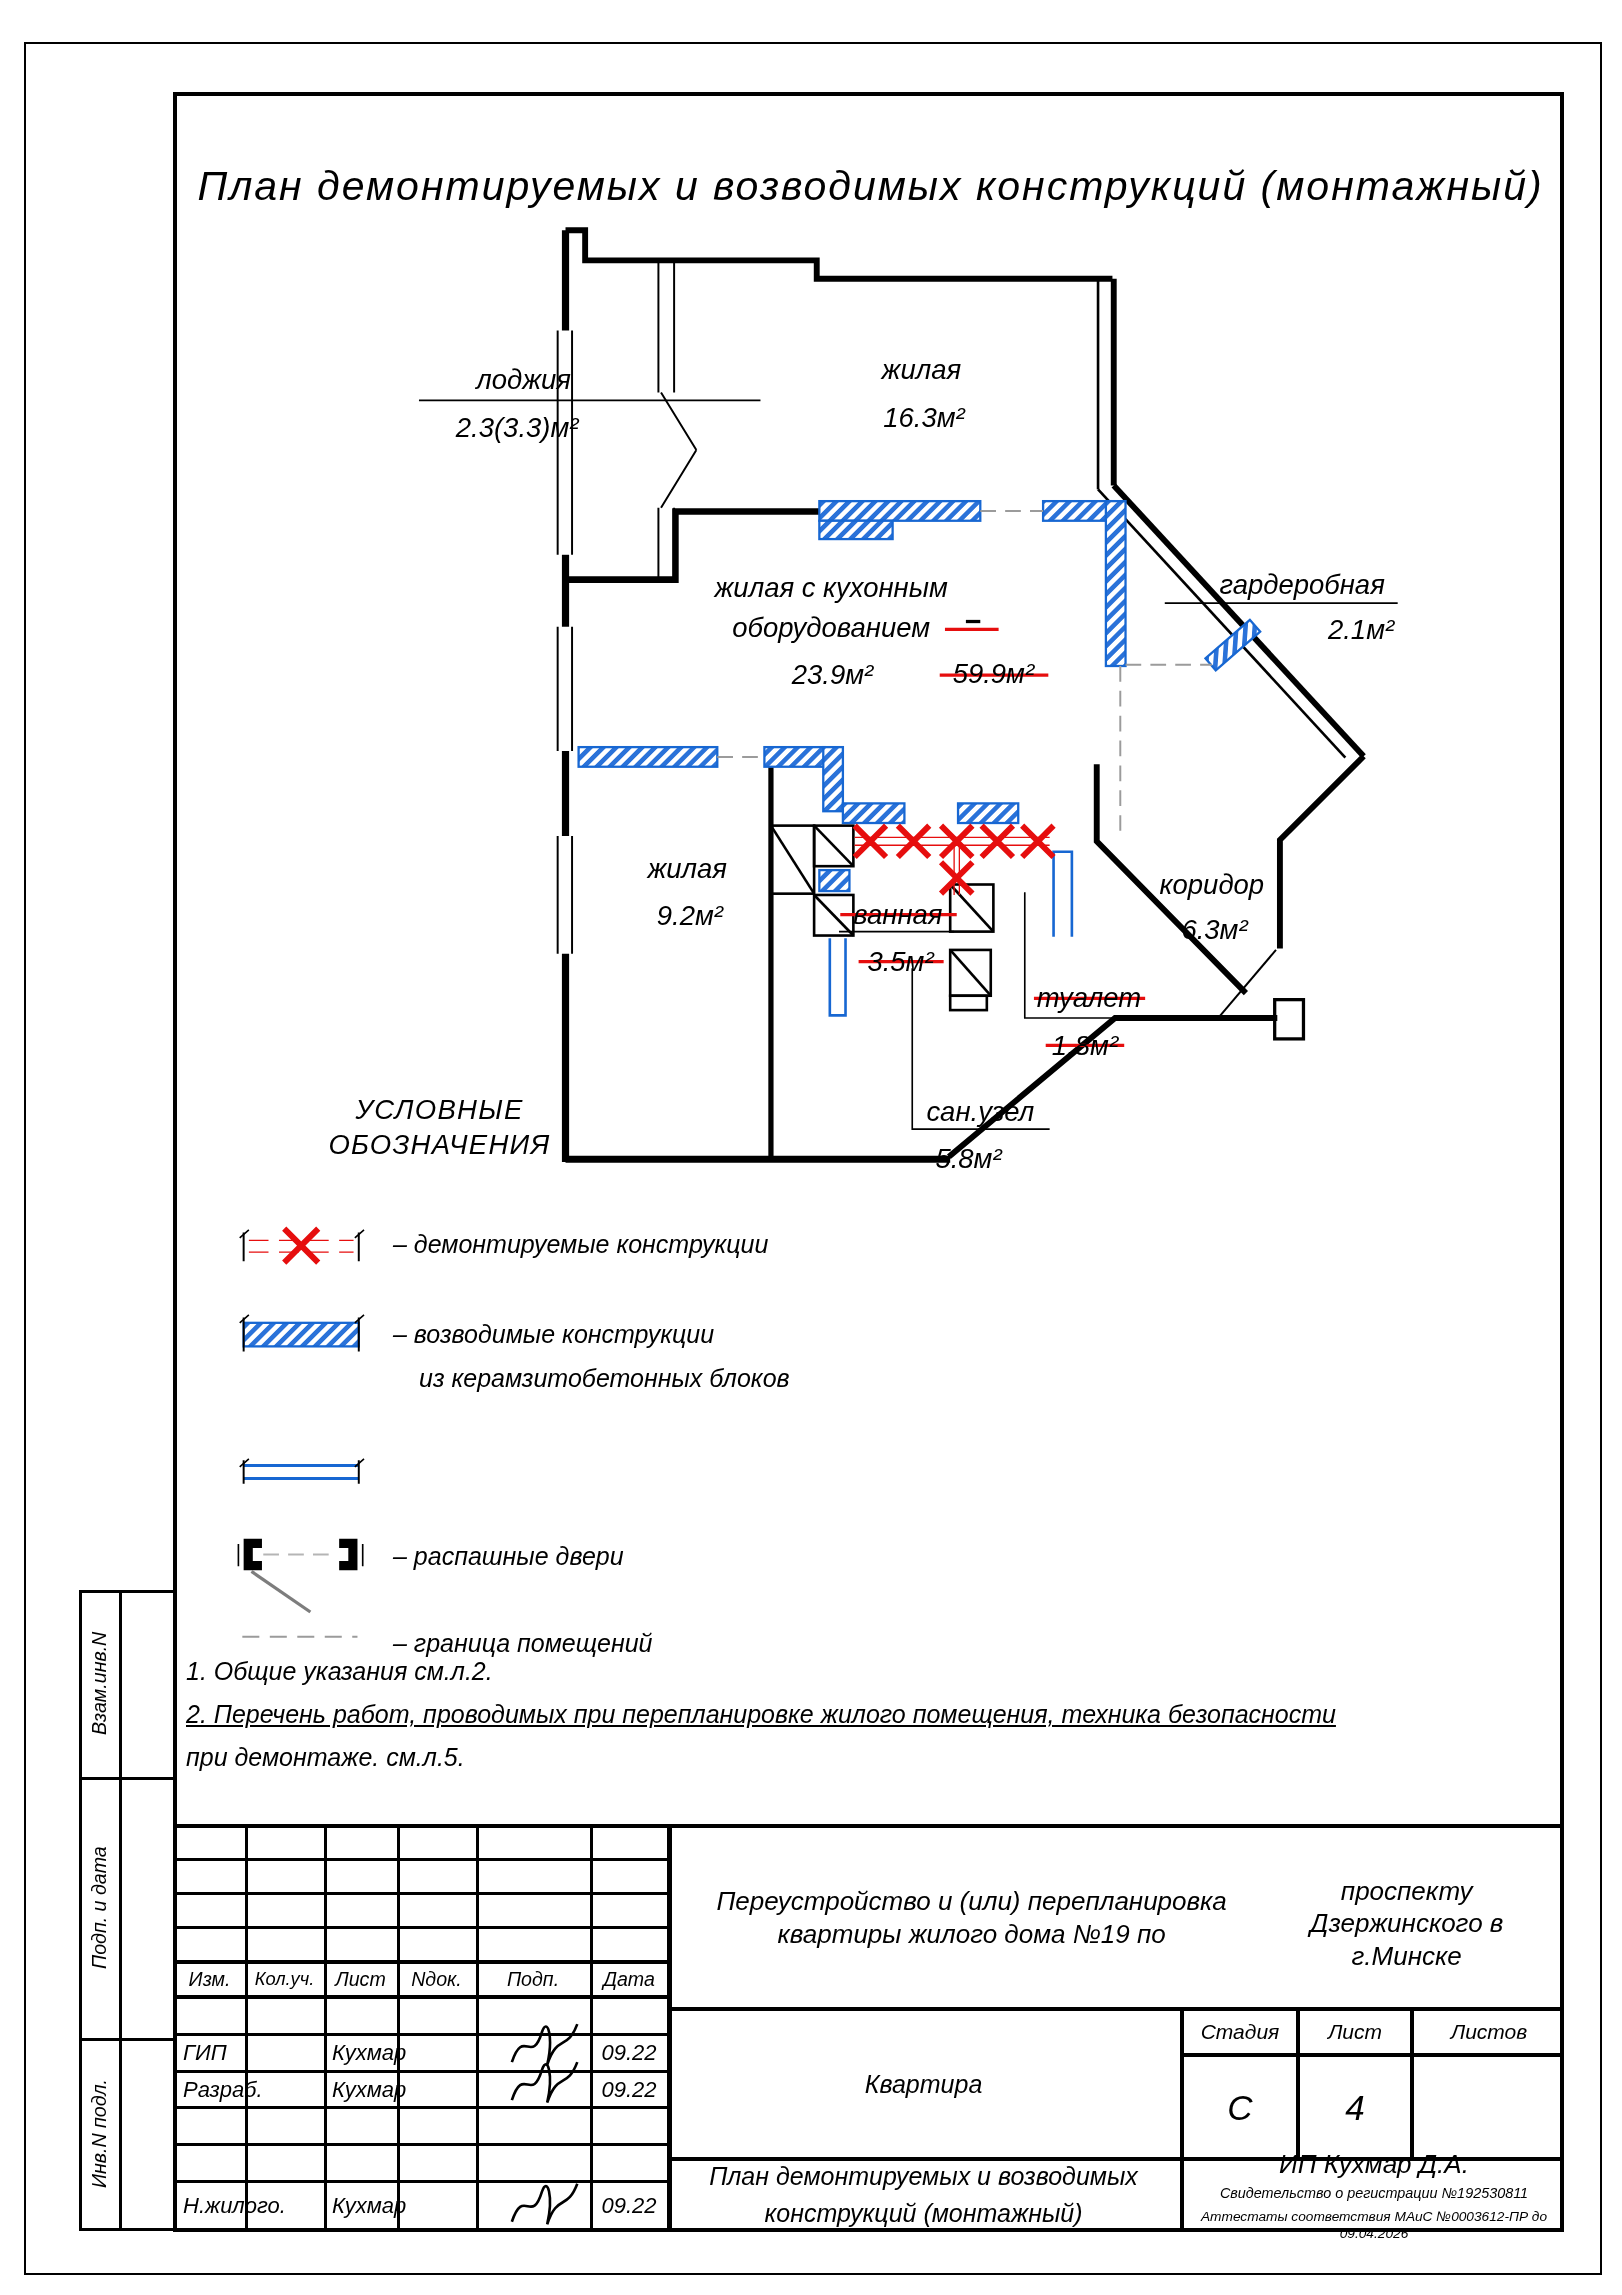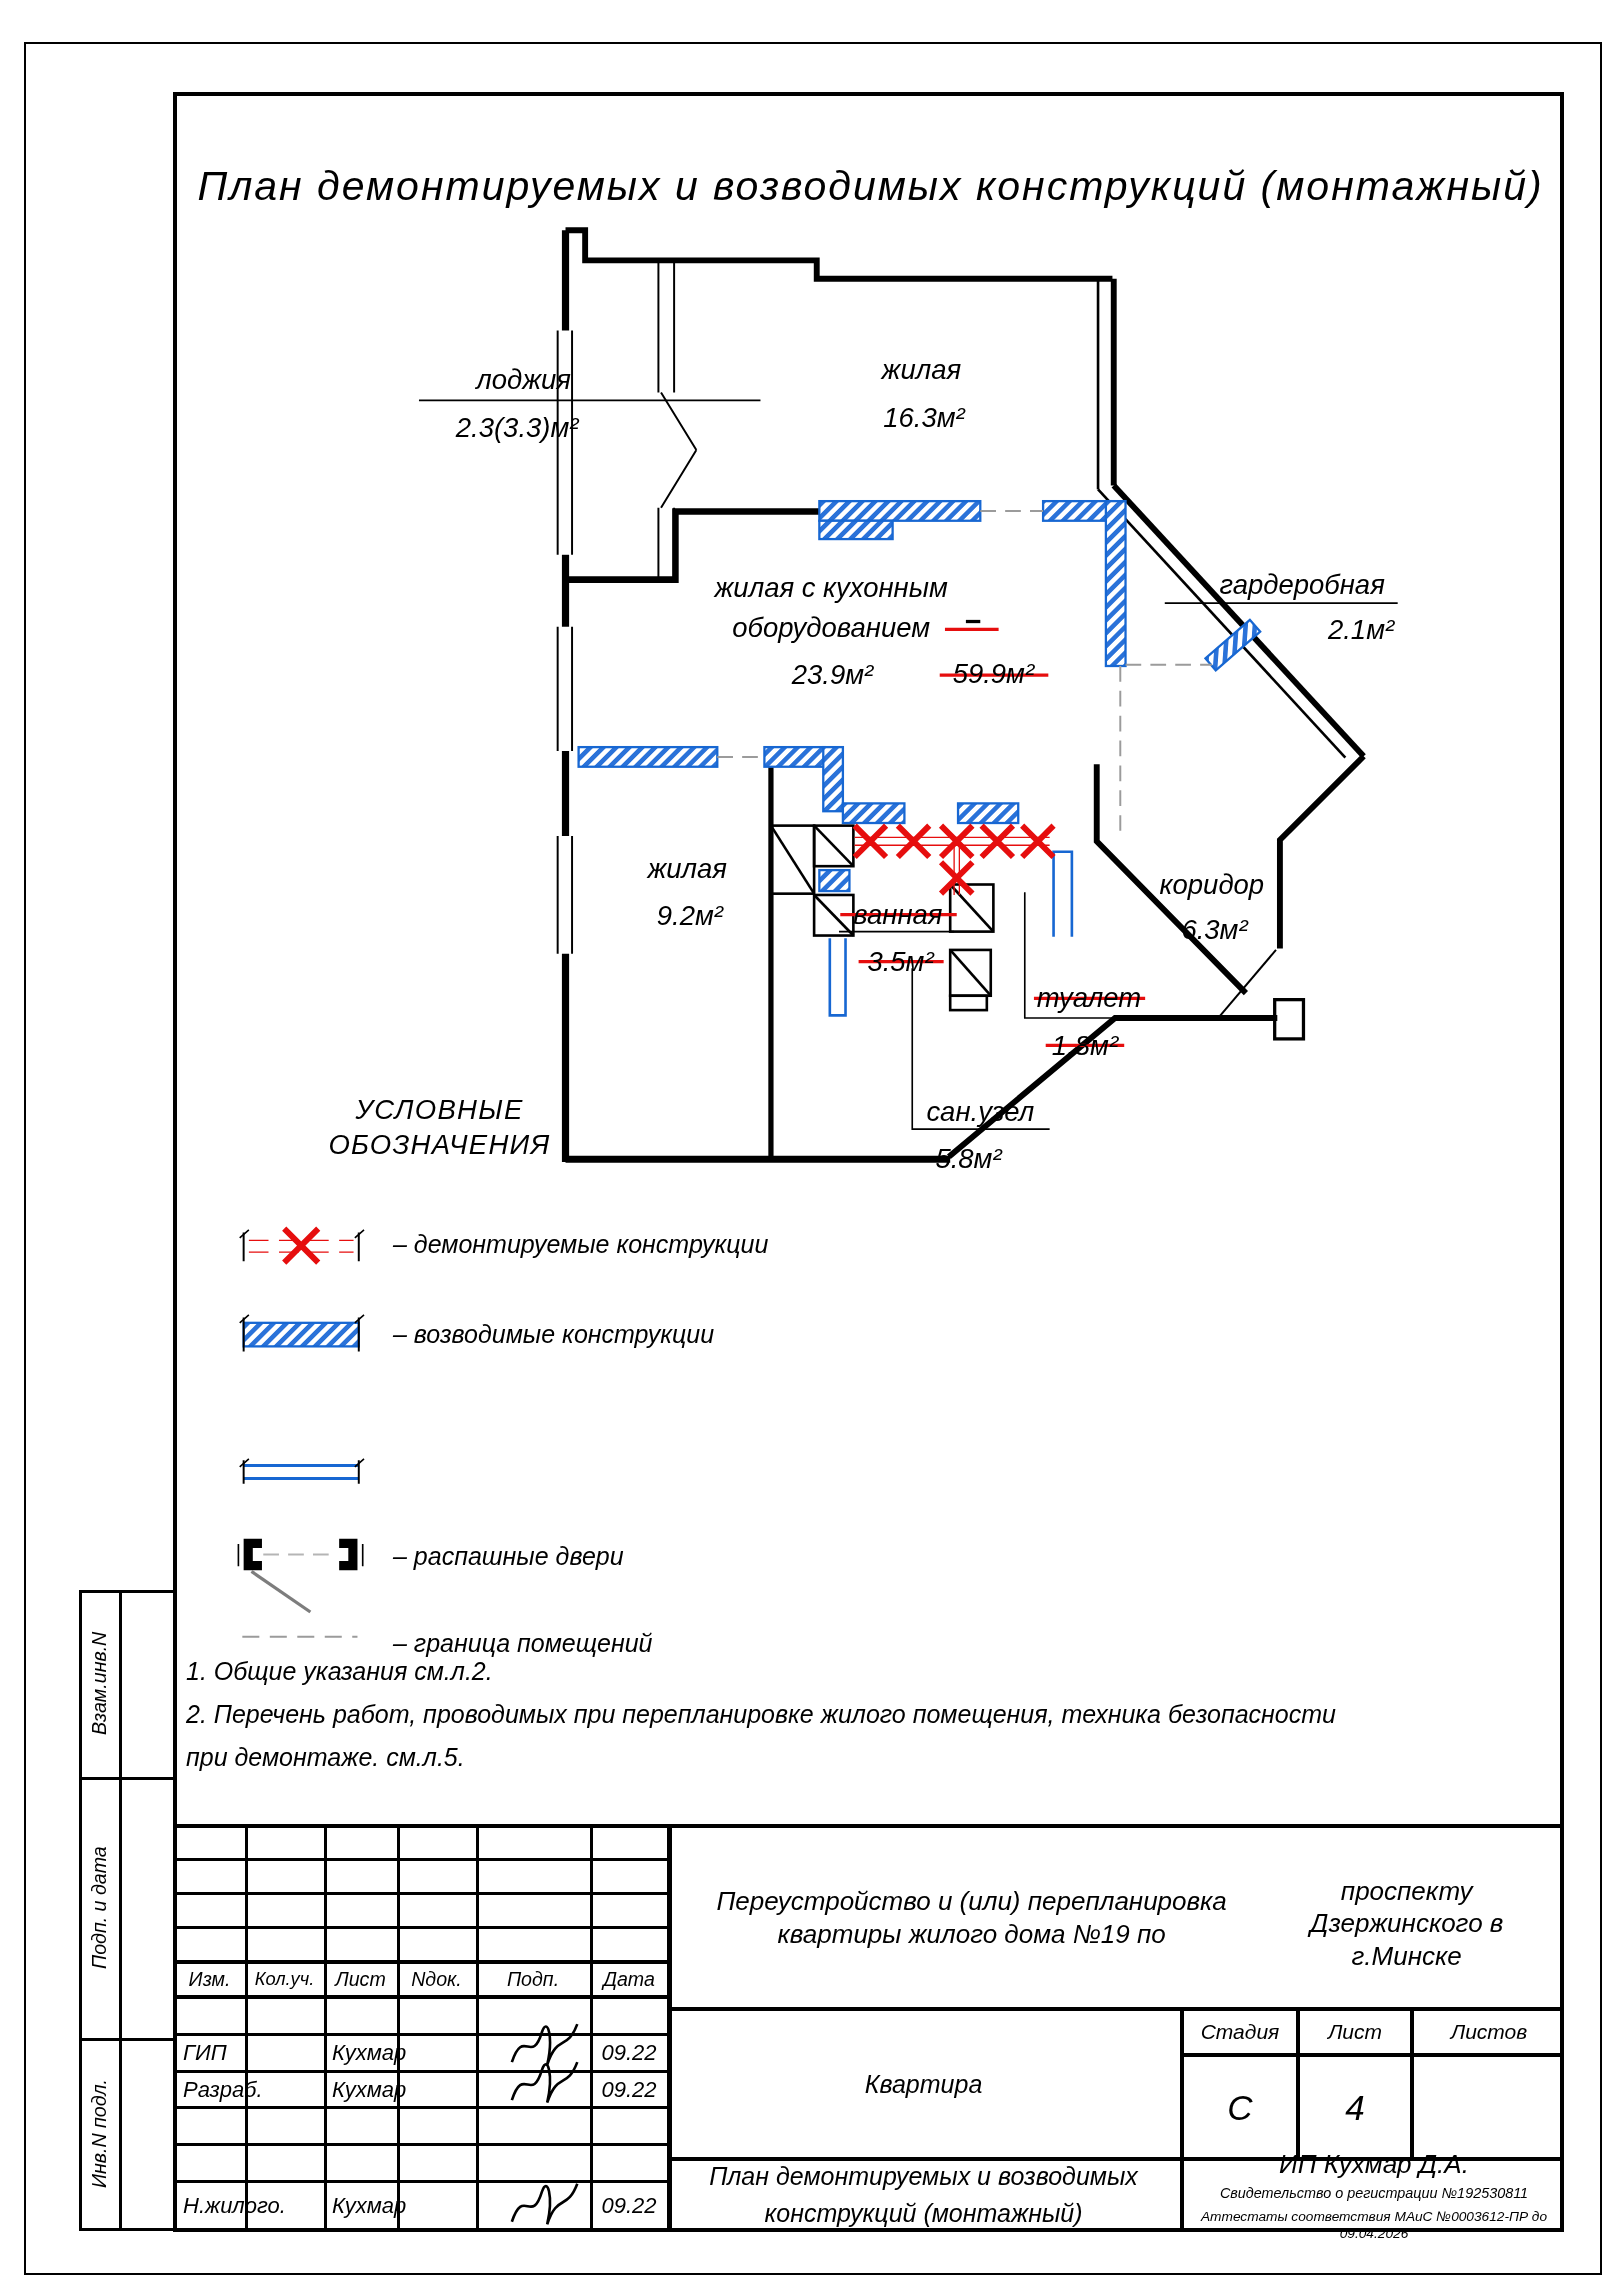--- a/index.html
+++ b/index.html
@@ -97,25 +97,26 @@
   </div>
   <div class="cell" style="left:1184px;top:2161px;width:380px;height:68px;flex-direction:column;">
     <div style="font-size:26px;">ИП Кухмар Д.А.</div>
     <div style="font-size:14.4px;margin-top:3.9px;">Свидетельство о регистрации №192530811</div>
     <div style="font-size:13.7px;margin-top:6px;">Аттестаты соответствия МАиС №0003612-ПР до 09.04.2026</div>
   </div>
 
   <div class="cell it" style="left:243px;top:1111px;width:393px;height:33px;justify-content:flex-start;font-size:27.5px;letter-spacing:1.3px;">УСЛОВНЫЕ ОБОЗНАЧЕНИЯ</div>
   <div class="cell it" style="left:393px;top:1230px;width:589px;height:30px;justify-content:flex-start;font-size:25px;">– демонтируемые конструкции</div>
   <div class="cell it" style="left:393px;top:1320px;width:589px;height:30px;justify-content:flex-start;font-size:25px;">– возводимые конструкции</div>
+  <div class="cell it" style="left:419px;top:1364px;width:589px;height:30px;justify-content:flex-start;font-size:25px;">из керамзитобетонных блоков</div>
   <div class="cell it" style="left:393px;top:1542px;width:589px;height:30px;justify-content:flex-start;font-size:25px;">– распашные двери</div>
   <div class="cell it" style="left:393px;top:1629px;width:589px;height:30px;justify-content:flex-start;font-size:25px;">– граница помещений</div>
 
   <div class="cell it" style="left:186px;top:1657px;width:1112px;height:30px;justify-content:flex-start;font-size:25px;">1. Общие указания см.л.2.</div>
-  <div class="cell it" style="left:186px;top:1700px;width:1243px;height:30px;justify-content:flex-start;font-size:25px;">2. Перечень работ, проводимых при перепланировке жилого помещения, техника безопасности</div>
+  <div class="cell it" style="left:186px;top:1700px;width:1243px;height:30px;justify-content:flex-start;font-size:25px;text-decoration:underline;">2. Перечень работ, проводимых при перепланировке жилого помещения, техника безопасности</div>
   <div class="cell it" style="left:186px;top:1743px;width:1112px;height:30px;justify-content:flex-start;font-size:25px;">при демонтаже. см.л.5.</div>
 
   <svg id="overlay" width="1623" height="2295" viewBox="0 0 2480 3508">
     <defs>
       <pattern id="bh" width="14" height="14" patternUnits="userSpaceOnUse" patternTransform="rotate(45)">
         <rect width="14" height="14" fill="#ffffff"></rect>
         <rect width="7" height="14" fill="#2a72d9"></rect>
       </pattern>
     </defs>
 

